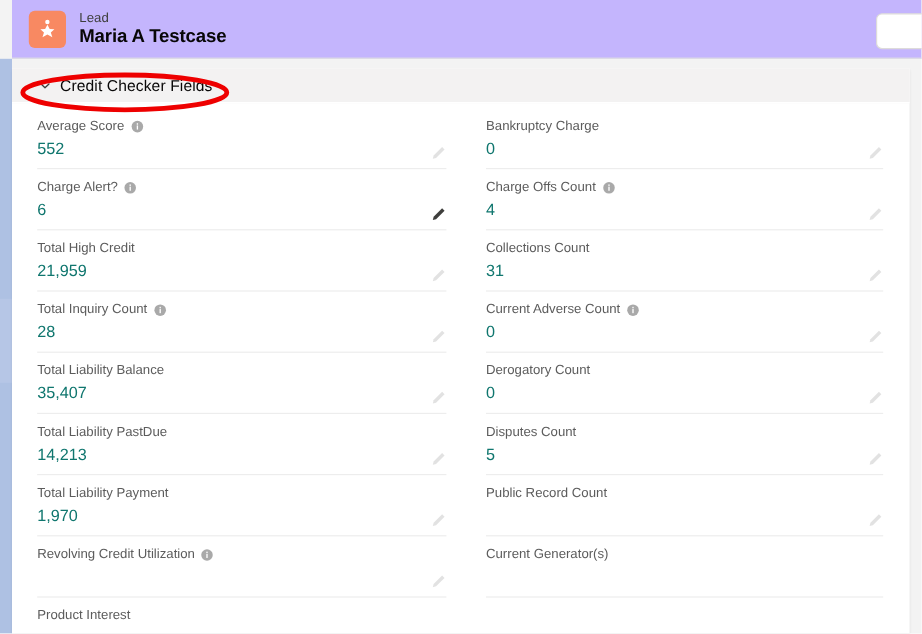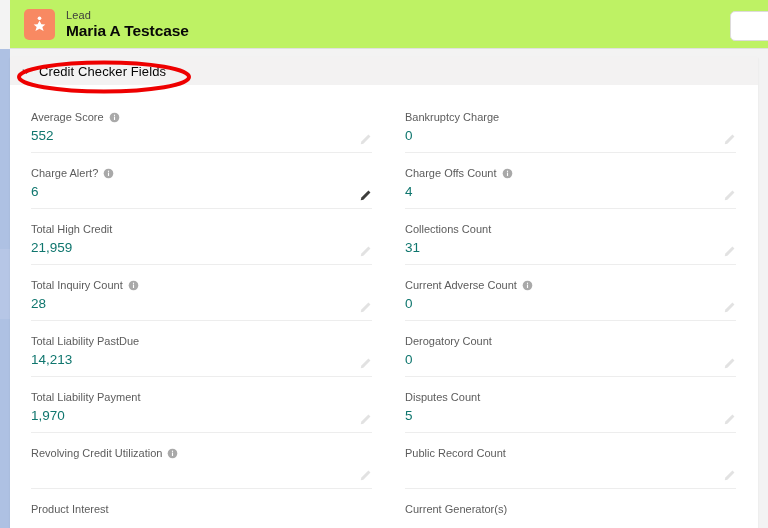--- a/index.html
+++ b/index.html
@@ -41,21 +41,21 @@
     background: #b6c6e6;
   }
 
   
   .record-header {
     position: absolute;
     left: 10px;
     top: 0;
     width: 758px;
     height: 49px;
-    background: #bef264;
+    background: #c4b5fd;
     border-bottom: 1px solid #e0e0e0;
     box-sizing: border-box;
   }
   .header-inner {
     display: flex;
     align-items: center;
     height: 49px;
     padding-left: 14px;
   }
   .lead-icon {
@@ -107,21 +107,21 @@
     height: 471px;
     background: #ffffff;
     box-shadow: 0 1px 2px rgba(0,0,0,0.07);
   }
   .section-header {
     height: 29px;
     background: #f3f2f2;
     border-bottom: 1px solid #ffffff;
     display: flex;
     align-items: center;
-    padding-left: 10px;
+    padding-left: 21px;
     box-sizing: border-box;
   }
   .chevron {
     width: 12px;
     height: 12px;
     display: flex;
     align-items: center;
     justify-content: center;
     margin-right: 7px;
     flex: 0 0 auto;
@@ -152,21 +152,20 @@
     margin-bottom: 7px;
     min-height: 38px;
   }
   .field-label {
     font-size: 11px;
     color: #5c5c5c;
     line-height: 14px;
     display: flex;
     align-items: center;
     padding-top: 1px;
-    margin-top: 12px;
   }
   .info-icon {
     width: 11px;
     height: 11px;
     margin-left: 5px;
     flex: 0 0 auto;
     display: inline-flex;
   }
   .info-icon svg { display: block; }
   .field-value {
@@ -295,20 +294,31 @@
             </div>
             <div class="field-value">28</div>
             <span class="pencil">
               <svg width="13" height="13" viewBox="0 0 16 16" aria-hidden="true">
                 <path d="M11.6 1.9 L14.1 4.4 L5.4 13.1 L2.1 13.9 L2.9 10.6 Z" fill="#e2e2e2"></path>
               </svg>
             </span>
           </div>
           <div class="field">
             <div class="field-label">
+              <span>Total Liability Balance</span>
+            </div>
+            <div class="field-value">35,407</div>
+            <span class="pencil">
+              <svg width="13" height="13" viewBox="0 0 16 16" aria-hidden="true">
+                <path d="M11.6 1.9 L14.1 4.4 L5.4 13.1 L2.1 13.9 L2.9 10.6 Z" fill="#e2e2e2"></path>
+              </svg>
+            </span>
+          </div>
+          <div class="field">
+            <div class="field-label">
               <span>Total Liability PastDue</span>
             </div>
             <div class="field-value">14,213</div>
             <span class="pencil">
               <svg width="13" height="13" viewBox="0 0 16 16" aria-hidden="true">
                 <path d="M11.6 1.9 L14.1 4.4 L5.4 13.1 L2.1 13.9 L2.9 10.6 Z" fill="#e2e2e2"></path>
               </svg>
             </span>
           </div>
           <div class="field">

